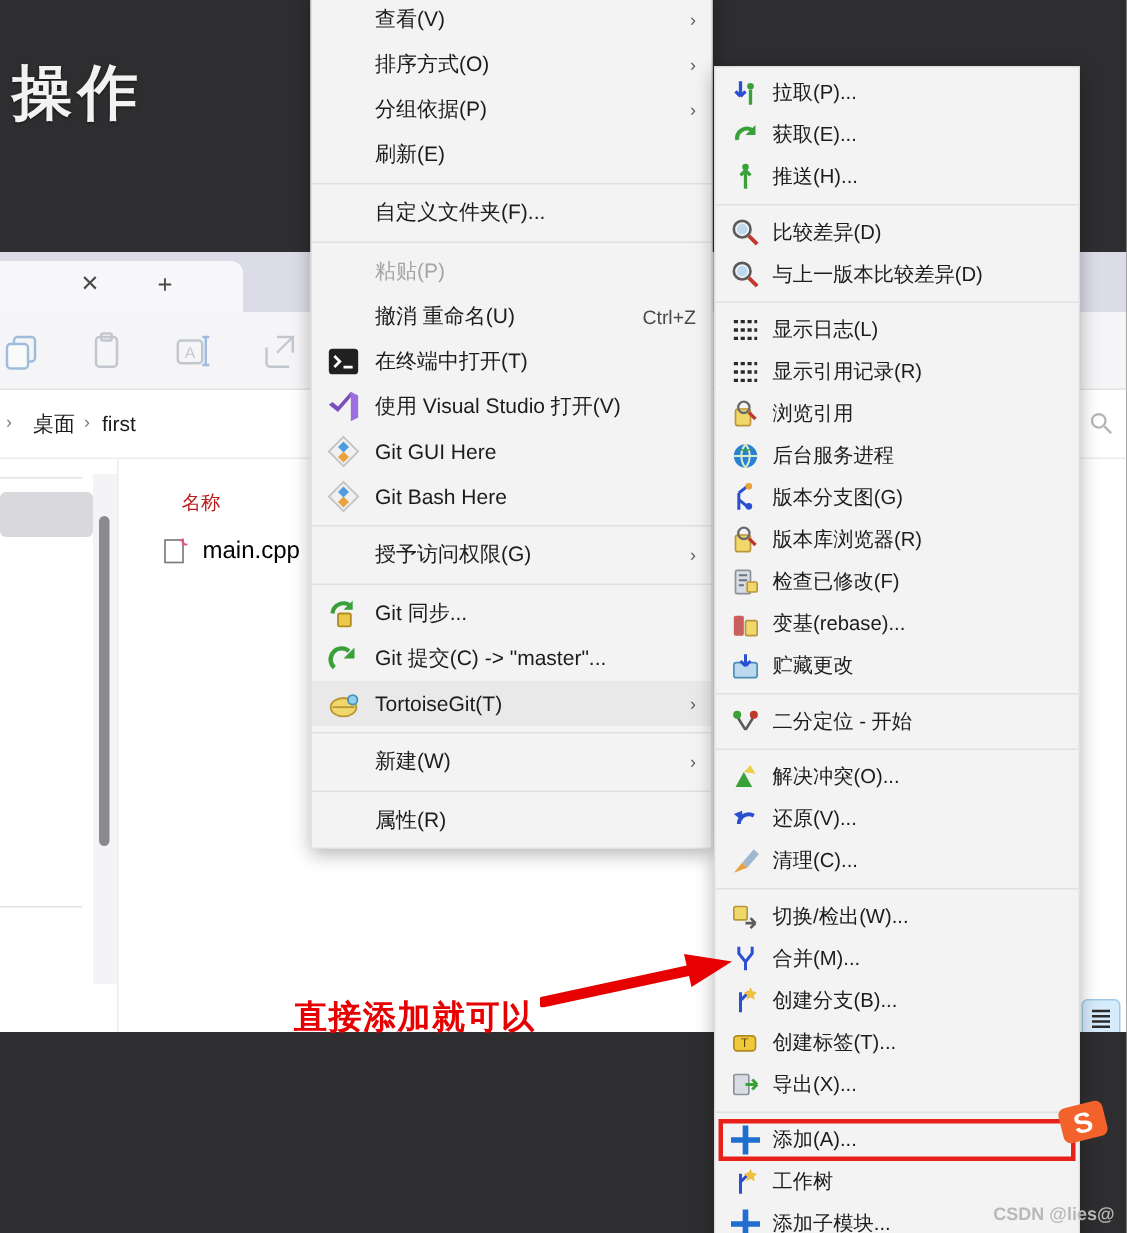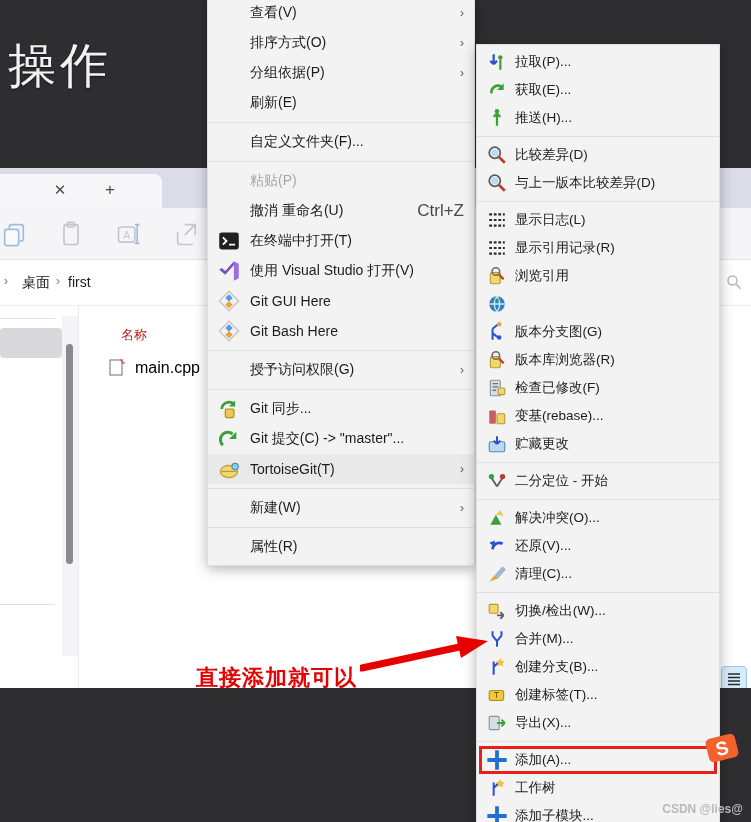--- a/index.html
+++ b/index.html
@@ -11,22 +11,22 @@
   body { position: relative; background: #2b2b2b; }
 
   
   #backdrop {
     position: absolute; inset: 0;
     background: #2e2e30;
   }
   .backdrop-text {
     position: absolute;
     color: #f2f2f2;
-    font-size: 48px;
-    font-weight: 400;
+    font-size: 40px;
+    font-weight: 700;
     letter-spacing: 4px;
     line-height: 1;
     text-shadow: 0 1px 2px rgba(0,0,0,.6);
   }
   #backdrop-title { left: 8px; top: 42px; }
   #backdrop-sub   { left: 6px; top: 690px; color: #e6e6e6; }
 
   
   #explorer {
     position: absolute;
@@ -180,21 +180,21 @@
     pointer-events: none;
   }
   .mi-ico {
     width: 20px; height: 18px; margin-right: 8px;
     flex: 0 0 20px;
     display: flex; align-items: center; justify-content: center;
   }
   .mi-ico svg { display: block; }
   #menu-main .mi-ico { width: 22px; flex: 0 0 22px; margin-right: 10px; }
   .mi-label { flex: 1 1 auto; }
-  .mi-accel { color: #4a4a4a; font-size: 17px; margin-left: 12px; }
+  .mi-accel { color: #4a4a4a; font-size: 13px; margin-left: 12px; }
   .mi-arrow { color: #5a5a5a; font-size: 12px; margin-left: 12px; }
   .sep {
     height: 1px; background: #e0e0e0; margin: 4px 0;
   }
 </style>
 </head>
 <body>
 
 <div id="backdrop">
   <div class="backdrop-text" id="backdrop-title">操作</div>
@@ -485,20 +485,21 @@
       <span class="mi-label">浏览引用</span>
     </div>
     <div class="mi">
       <span class="mi-ico">
         <svg viewBox="0 0 18 18">
           <circle cx="9" cy="9" r="7" fill="#2b7fd4"></circle>
           <path d="M2 9h14M9 2a11 11 0 000 14M9 2a11 11 0 010 14" stroke="#d8f0c8" stroke-width="1.2" fill="none"></path>
           <path d="M4 5a9 5 0 0010 0" fill="#3aa03a"></path>
         </svg>
       </span>
+      <span class="mi-label">后台服务进程</span>
     </div>
     <div class="mi">
       <span class="mi-ico">
         <svg viewBox="0 0 18 18">
           <path d="M5 16V6M5 6l5-4M5 10l5 4" stroke="#2a4fd0" stroke-width="1.8" fill="none"></path>
           <circle cx="11" cy="2" r="2" fill="#e8a33d"></circle>
           <circle cx="11" cy="14" r="2" fill="#2a4fd0"></circle>
         </svg>
       </span>
       <span class="mi-label">版本分支图(G)</span>

